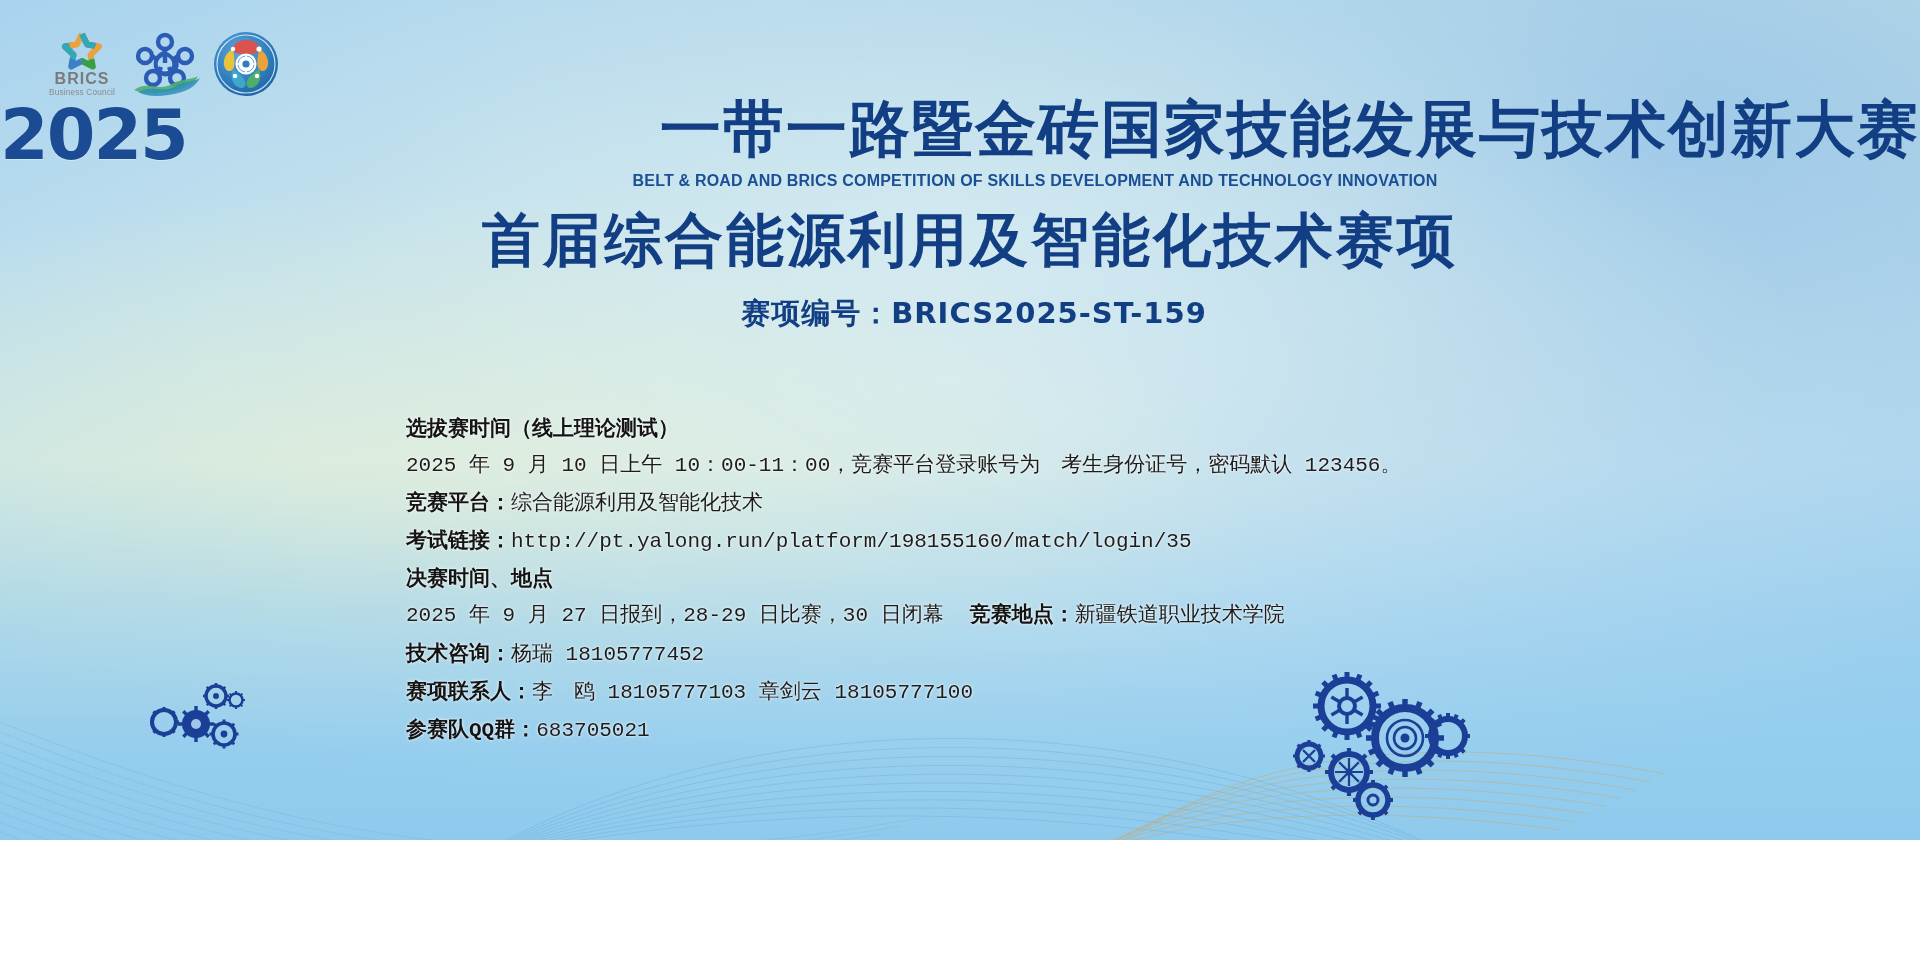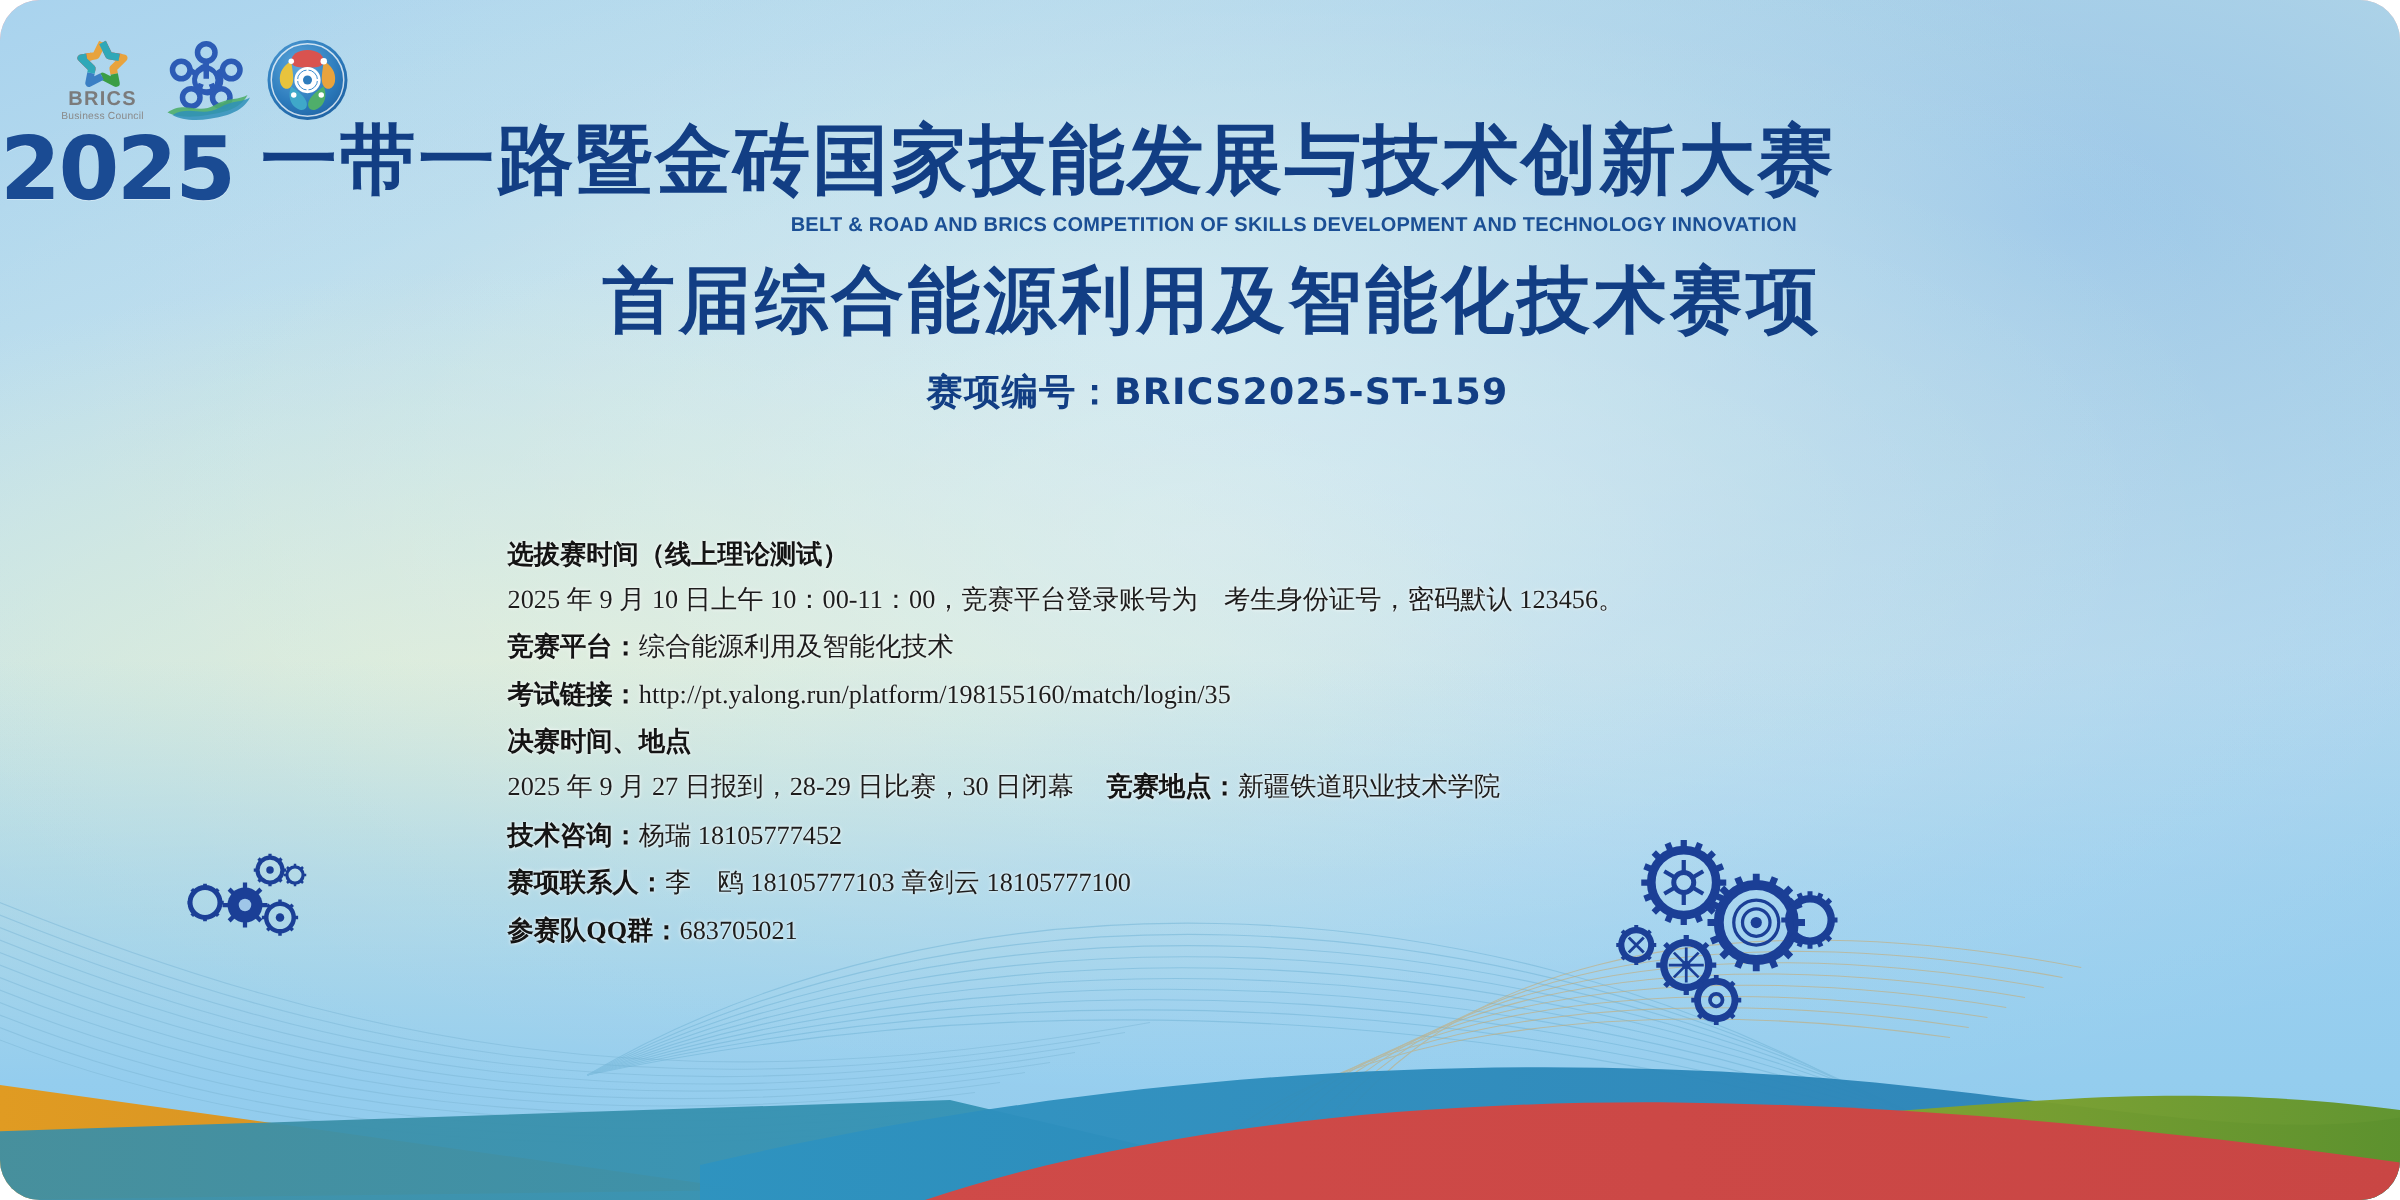--- a/index.html
+++ b/index.html
@@ -7,24 +7,23 @@
     padding: 0;
     background: #ffffff;
   }
   body {
     font-family: "Liberation Sans", "DejaVu Sans", sans-serif;
   }
 
   #poster {
     position: relative;
     width: 1920px;
-    height: 960px;
+    height: 840px;
     overflow: hidden;
     background: #fca5a5;
-    border-radius: 32px;
   }
 
   
   .bg-base {
     position: absolute;
     inset: 0;
     background:
       radial-gradient(ellipse 60% 55% at 22% 62%, rgba(222,236,214,0.95) 0%, rgba(210,232,222,0.55) 45%, rgba(190,224,236,0) 72%),
       radial-gradient(ellipse 55% 60% at 48% 28%, rgba(203,230,238,0.9) 0%, rgba(186,220,236,0.4) 55%, rgba(170,210,235,0) 80%),
       radial-gradient(ellipse 70% 80% at 86% 18%, rgba(150,196,232,0.95) 0%, rgba(160,204,236,0.5) 50%, rgba(170,212,238,0) 85%),
@@ -67,21 +66,21 @@
   .headline-wrap {
     position: absolute;
     left: 0;
     right: 0;
     top: 96px;
     text-align: center;
   }
   .title-line1 {
     display: flex;
     align-items: flex-end;
-    justify-content: flex-start;
+    justify-content: space-between;
     gap: 22px;
     line-height: 1;
   }
   .year {
     font-family: "DejaVu Sans", sans-serif;
     font-size: 70px;
     font-weight: 700;
     color: #1a4b93;
     letter-spacing: -2px;
     position: relative;
@@ -124,24 +123,24 @@
     font-size: 29px;
     font-weight: 700;
     color: #123e84;
     letter-spacing: 1px;
   }
 
   
   .info-block {
     position: absolute;
     left: 406px;
-    top: 432px;
+    top: 418px;
     width: 1200px;
     color: #1a1a1a;
-    font-family: Liberation Serif, serif;
+    font-family: Liberation Mono, monospace;
   }
   .info-line {
     font-size: 21px;
     line-height: 1.1;
     margin-bottom: 15px;
     white-space: nowrap;
     text-shadow:
       0 0 2px rgba(255,255,255,0.85),
       0 0 4px rgba(255,255,255,0.6);
   }

